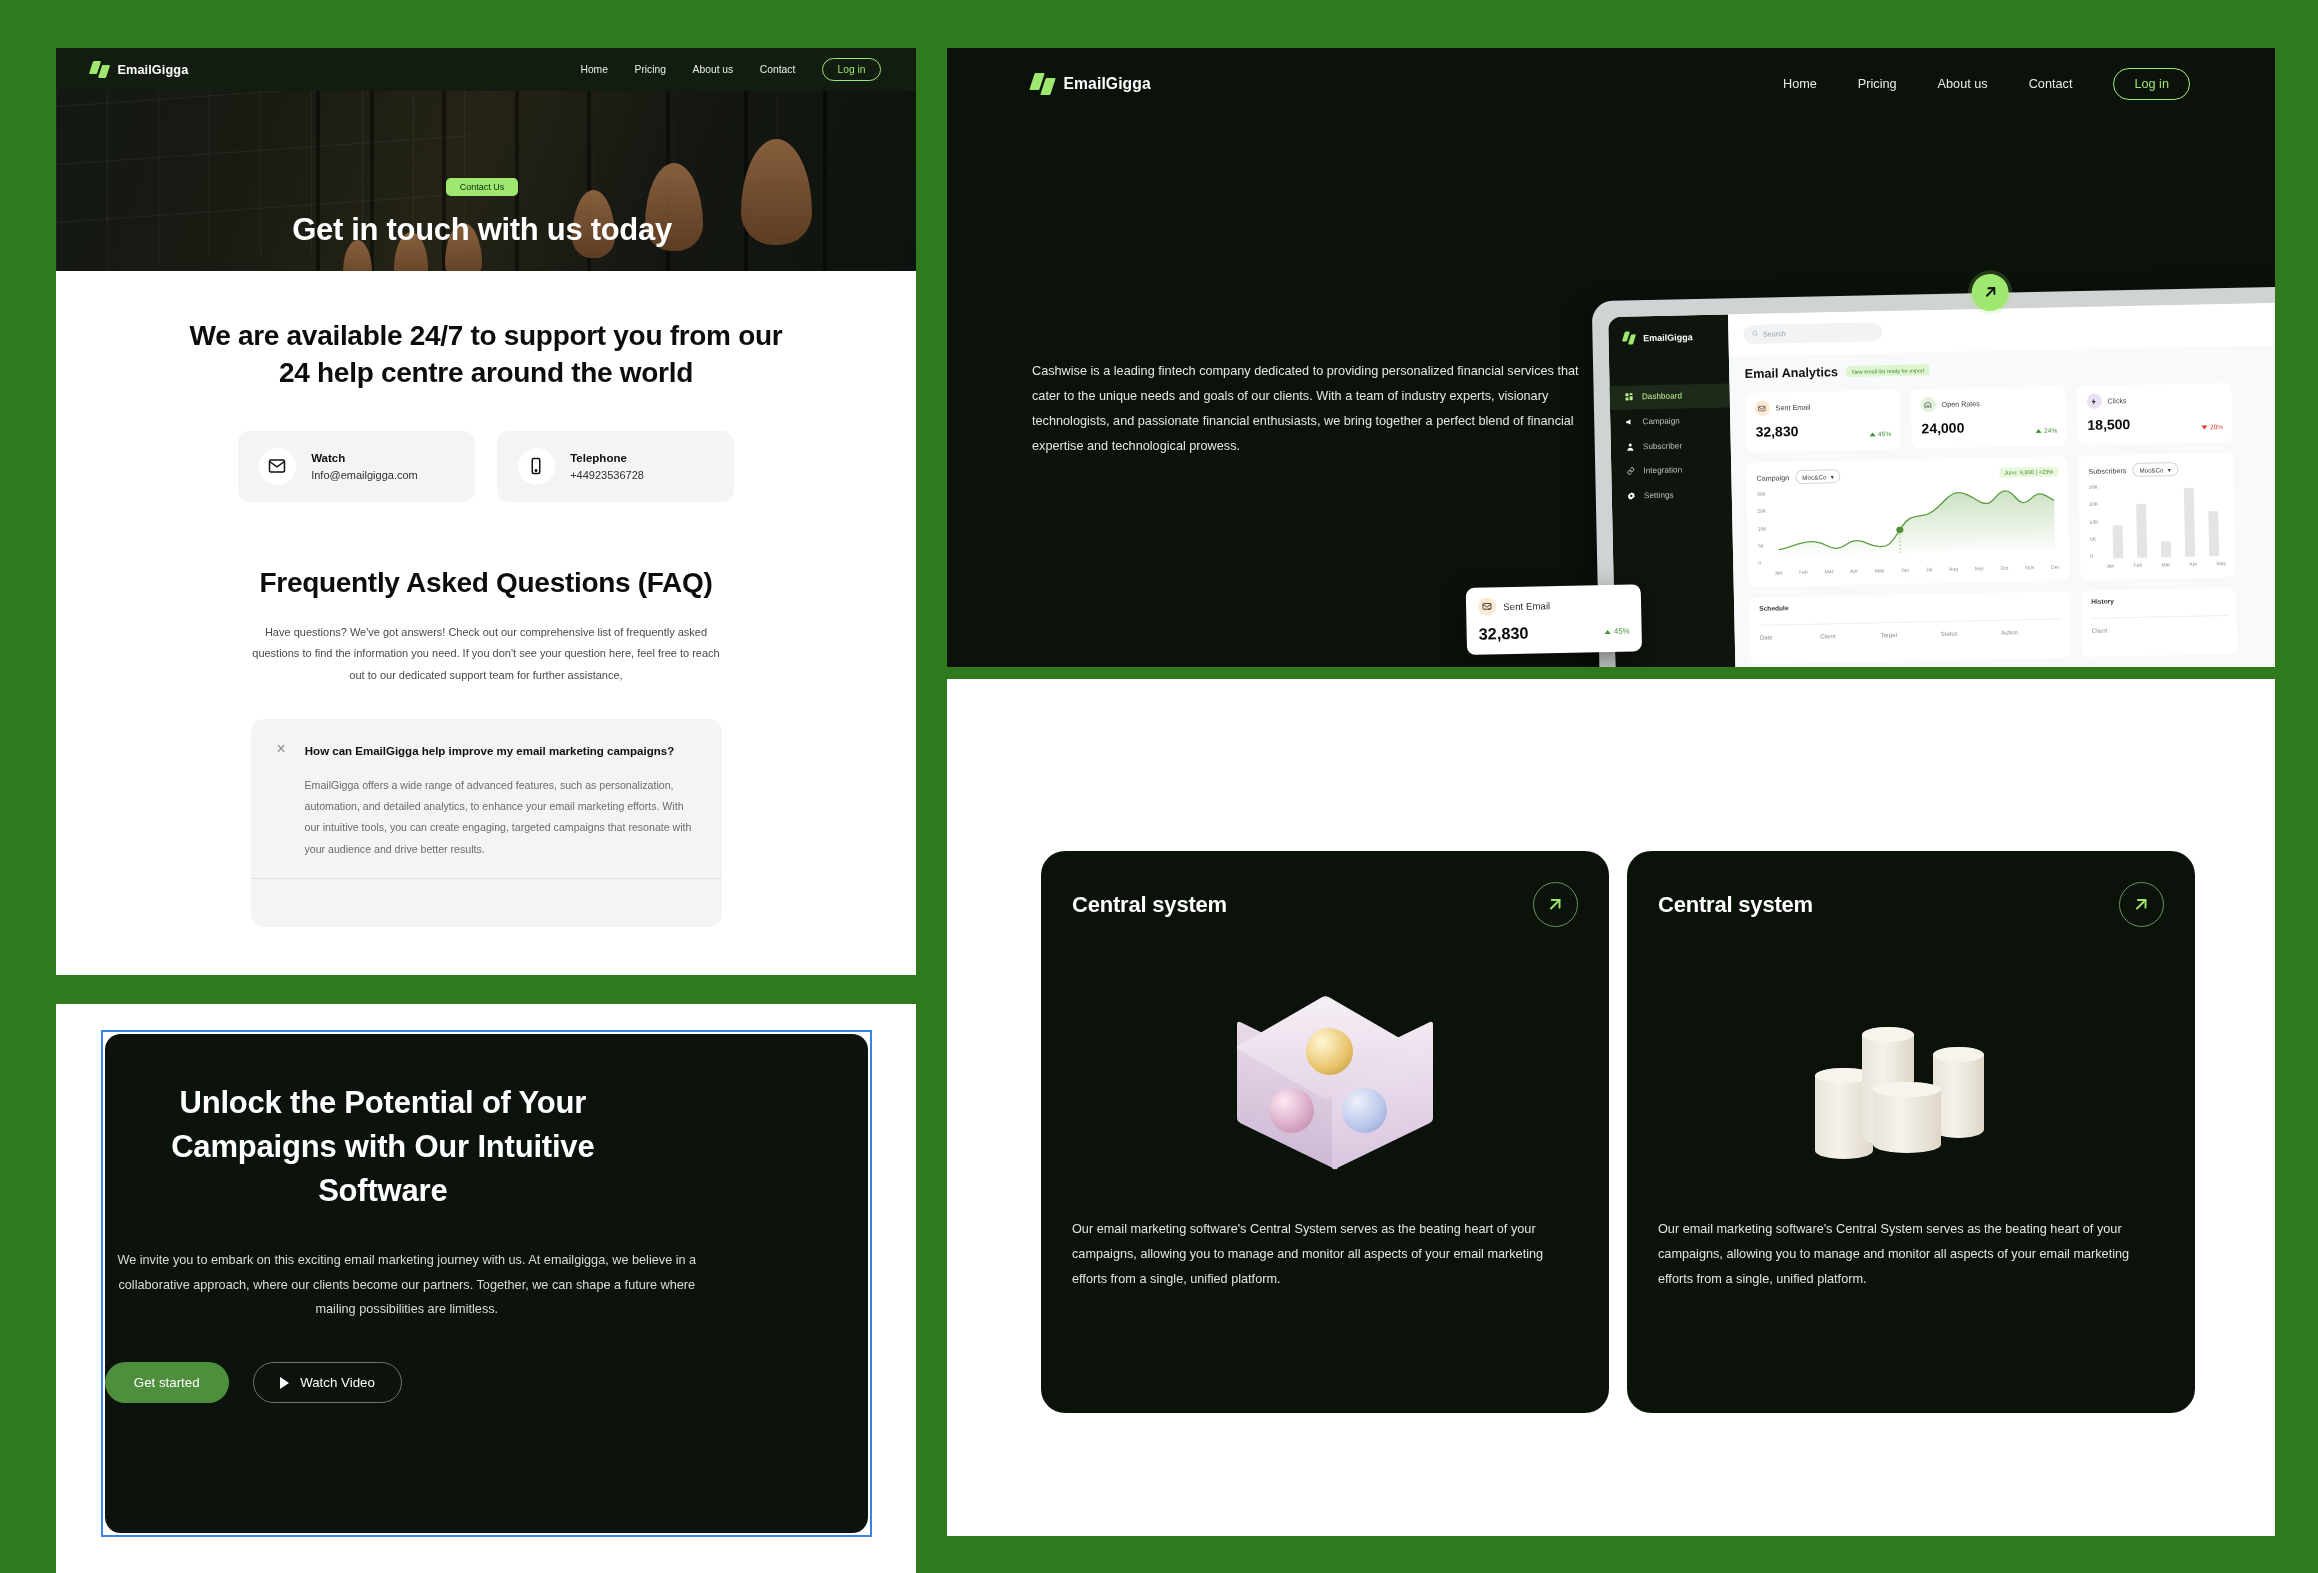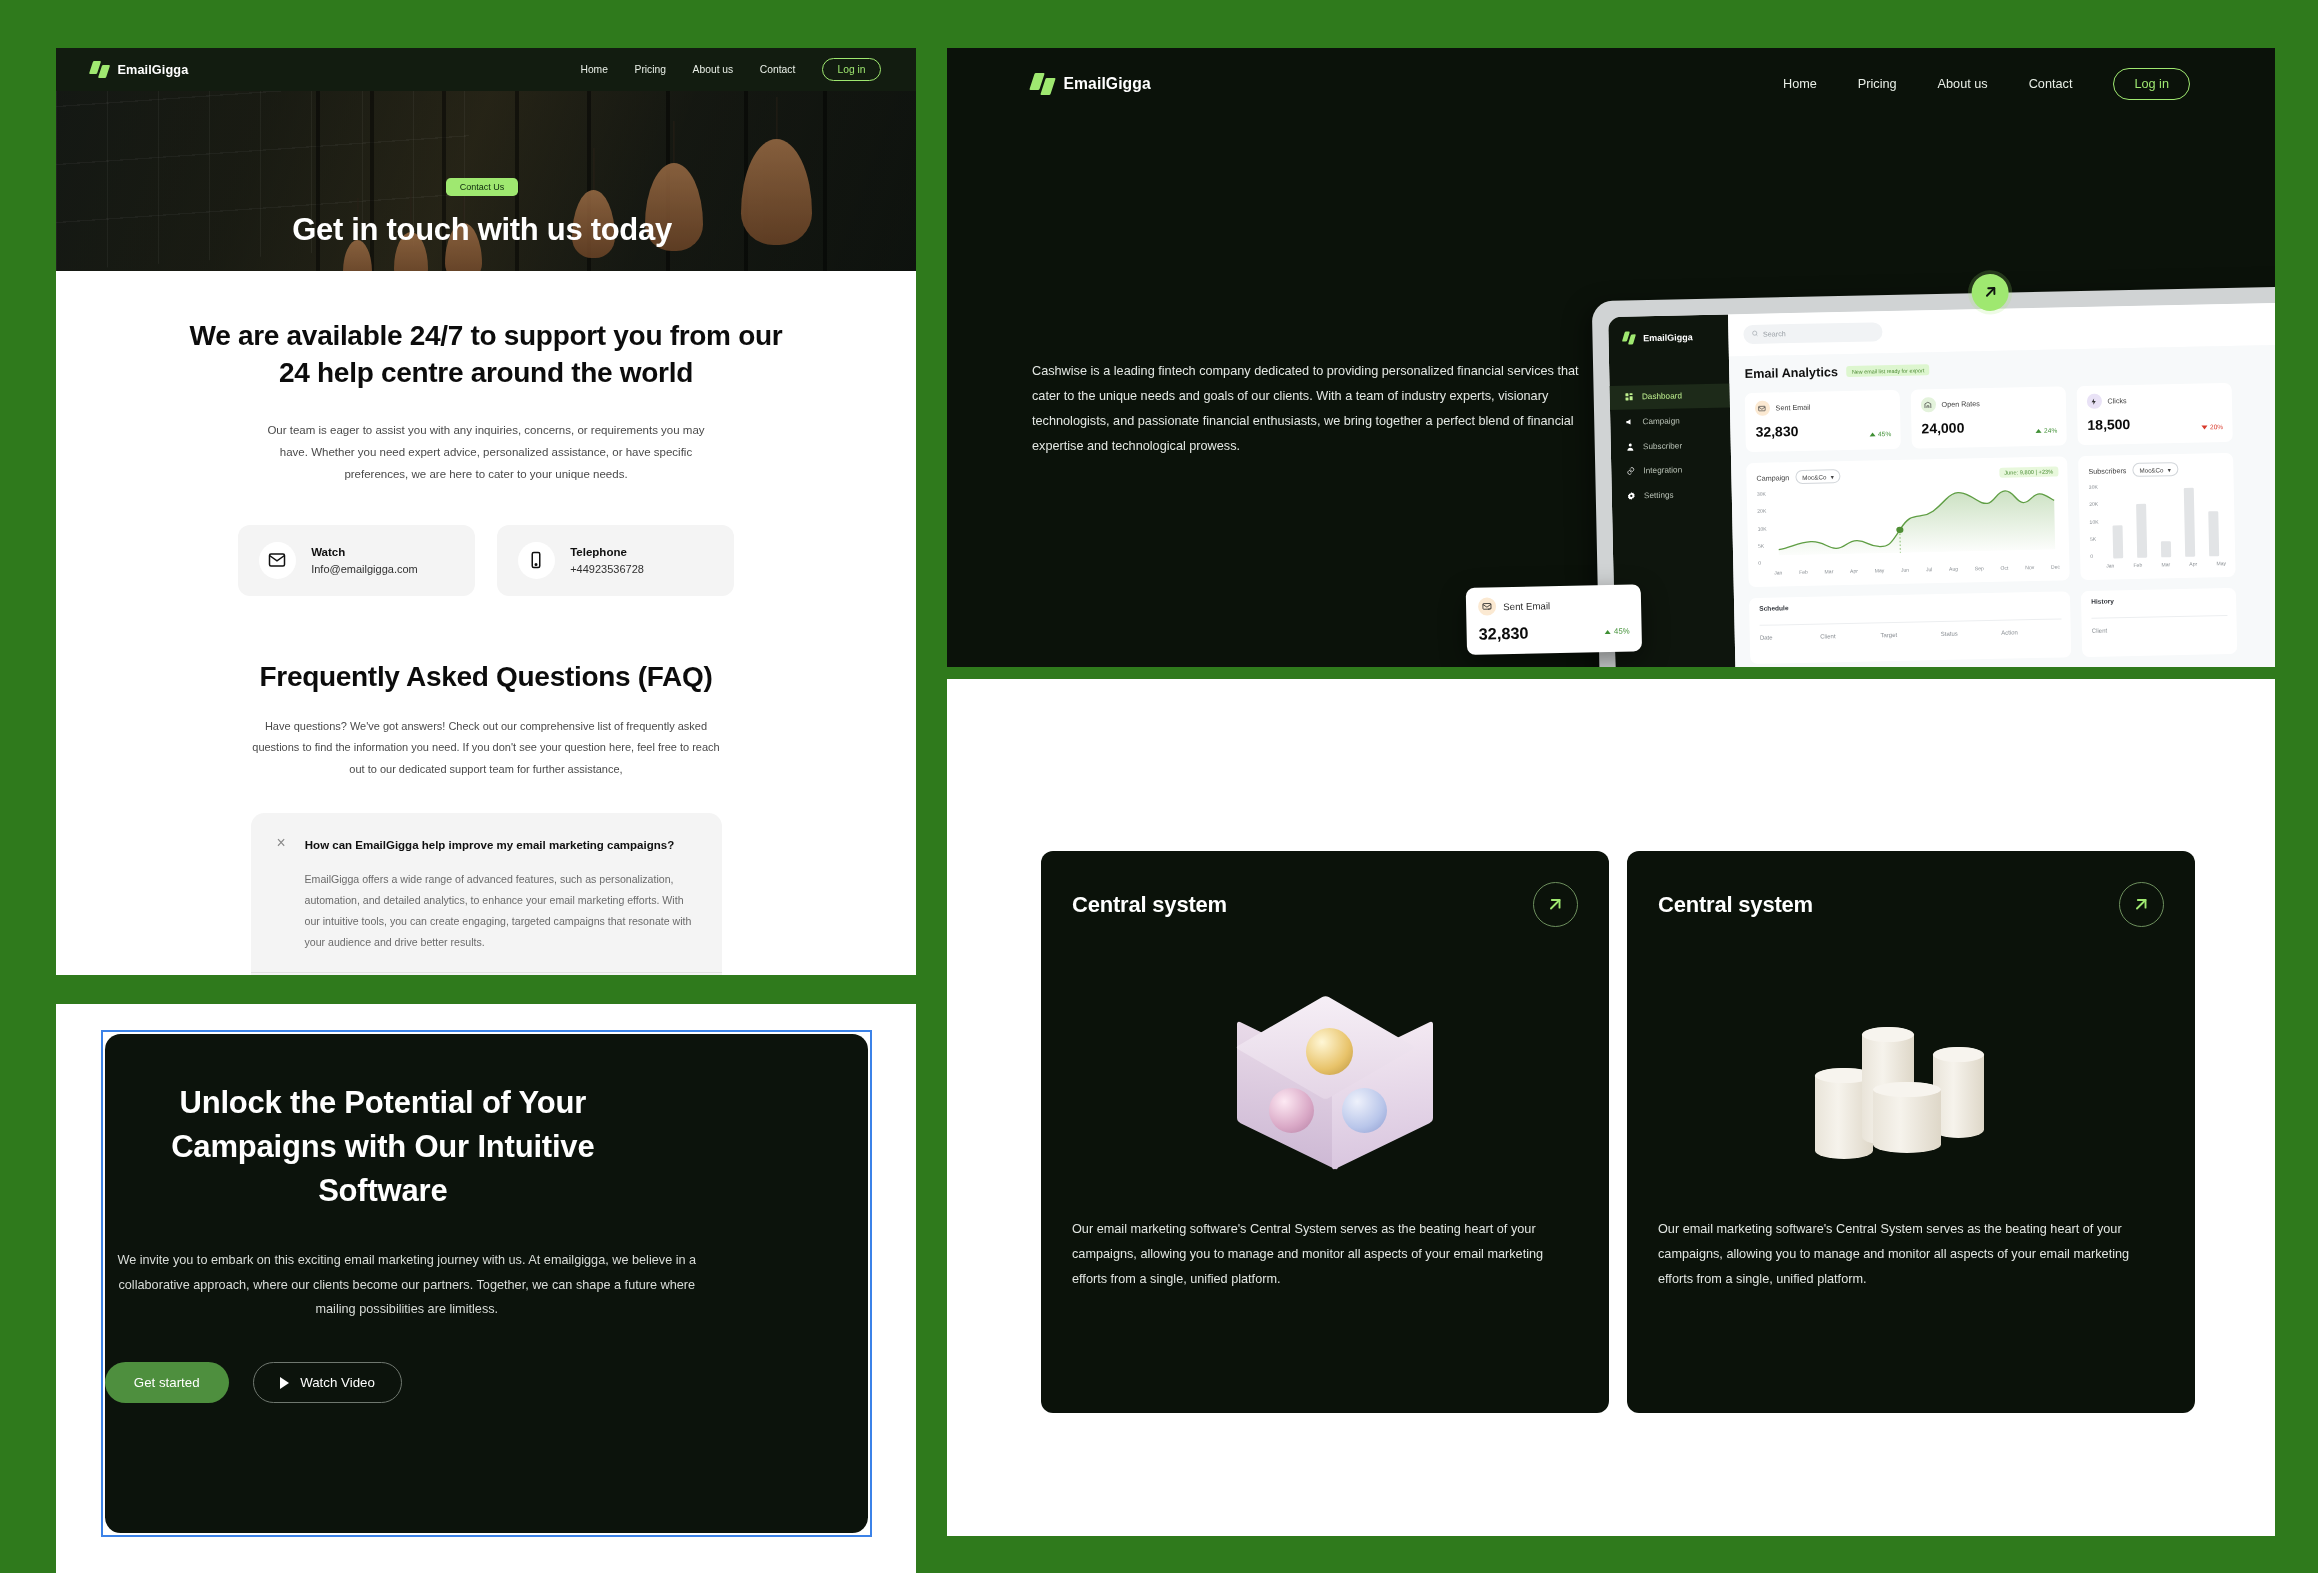--- a/index.html
+++ b/index.html
@@ -196,21 +196,21 @@
   .float-card .slabel{ font-size:9.7px; color:#2d2d2d;}
   .float-card .bot{ display:flex; align-items:center; margin-top:9px;}
   .float-card .sval{ font-size:16.3px; font-weight:700; color:#0b0b0b;}
   .float-card .sdel{ margin-left:auto; font-size:7.8px; display:flex; align-items:center; gap:3.6px;}
 
   
   
   
   #panel-cards { left:947px; top:679px; width:1328px; height:857px; background:#fff; }
   .cards-row { display:flex; gap:18px; padding:172px 42px 0 94px; }
-  .sys-card { width:568px; height:562px; background:#0b120a; border-radius:12px; padding:31px 31px 0; position:relative;}
+  .sys-card { width:568px; height:562px; background:#0b120a; border-radius:24px; padding:31px 31px 0; position:relative;}
   .sys-head { display:flex; align-items:center;}
   .sys-title { color:#fff; font-size:22px; font-weight:700; letter-spacing:-0.2px;}
   .sys-arrow { margin-left:auto; width:45px; height:45px; border-radius:50%; border:1px solid #6d8f5d; display:flex; align-items:center; justify-content:center;}
   .sys-arrow svg{ width:20.5px; height:20.5px;}
   .sys-art { height:284px; display:flex; align-items:center; justify-content:center; margin-top:6px;}
   .sys-p { color:#e2e6e2; font-size:12.7px; line-height:1.95; }
 
   
   .cube { width:169px; height:169px; position:relative; transform: rotate(0deg); }
   .cube .face { position:absolute; width:101px; height:101px; }
@@ -277,21 +277,20 @@
       </div>
 
       <div class="hero-center">
         <span class="pill-contact">Contact Us</span>
         <div class="hero-title">Get in touch with us today</div>
       </div>
     </div>
 
     <div class="contact-body">
       <h2 class="h2-support">We are available 24/7 to support you from our 24 help centre around the world</h2>
-      <p class="p-support">Our team is eager to assist you with any inquiries, concerns, or requirements you may have. Whether you need expert advice, personalized assistance, or have specific preferences, we are here to cater to your unique needs.</p>
 
       <div class="contact-cards">
         <div class="ccard">
           <span class="ico">
             <svg viewBox="0 0 24 24" fill="none" stroke="#111" stroke-width="2">
                 <rect x="2" y="4" width="20" height="16" rx="2"></rect>
                 <path d="M2 6l10 7 10-7"></path>
               </svg>
           </span>
           <span>

